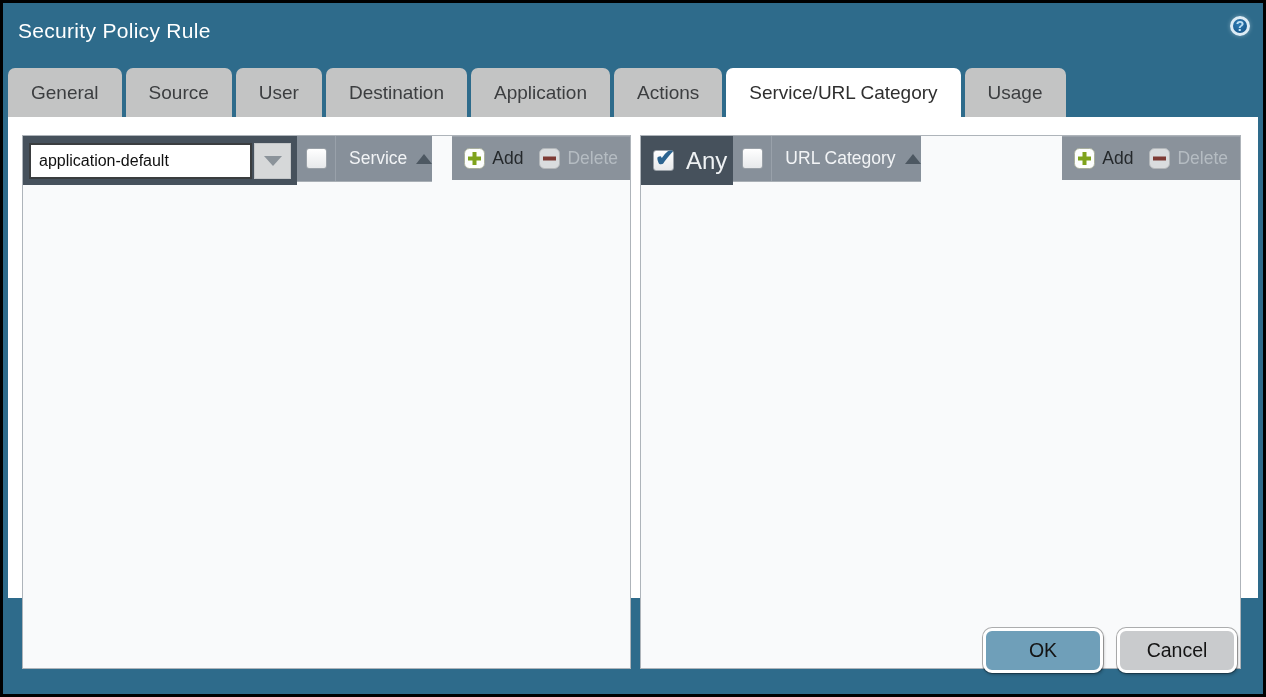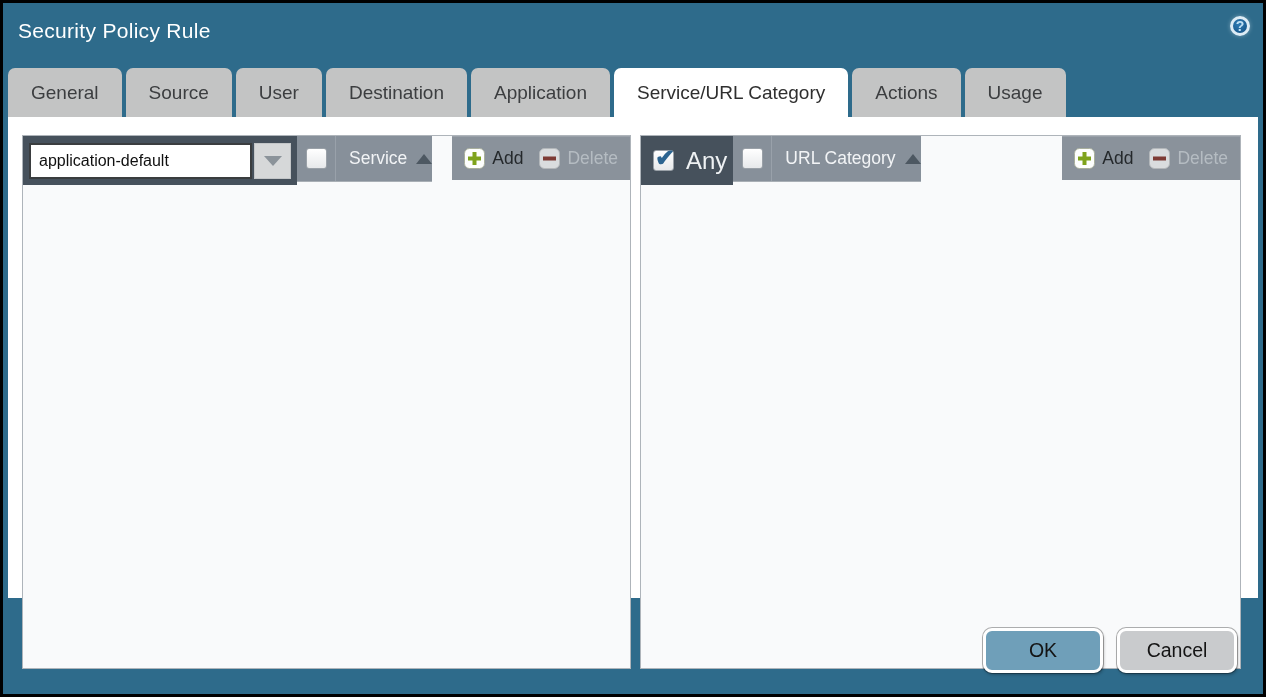--- a/index.html
+++ b/index.html
@@ -139,22 +139,22 @@
 
 <div class="dialog-title">Security Policy Rule</div>
 <div class="help-icon">?</div>
 
 <div class="tabs">
   <div class="tab">General</div>
   <div class="tab">Source</div>
   <div class="tab">User</div>
   <div class="tab">Destination</div>
   <div class="tab">Application</div>
+  <div class="tab">Actions</div>
   <div class="tab active">Service/URL Category</div>
-  <div class="tab">Actions</div>
   <div class="tab">Usage</div>
 </div>
 
 <div class="content">
 
   <div class="panel service">
     <div class="panel-toolbar">
       <input class="combo-input" readonly="" value="application-default" style="">
       <div class="combo-button">
         <span class="chevron-down"></span>

